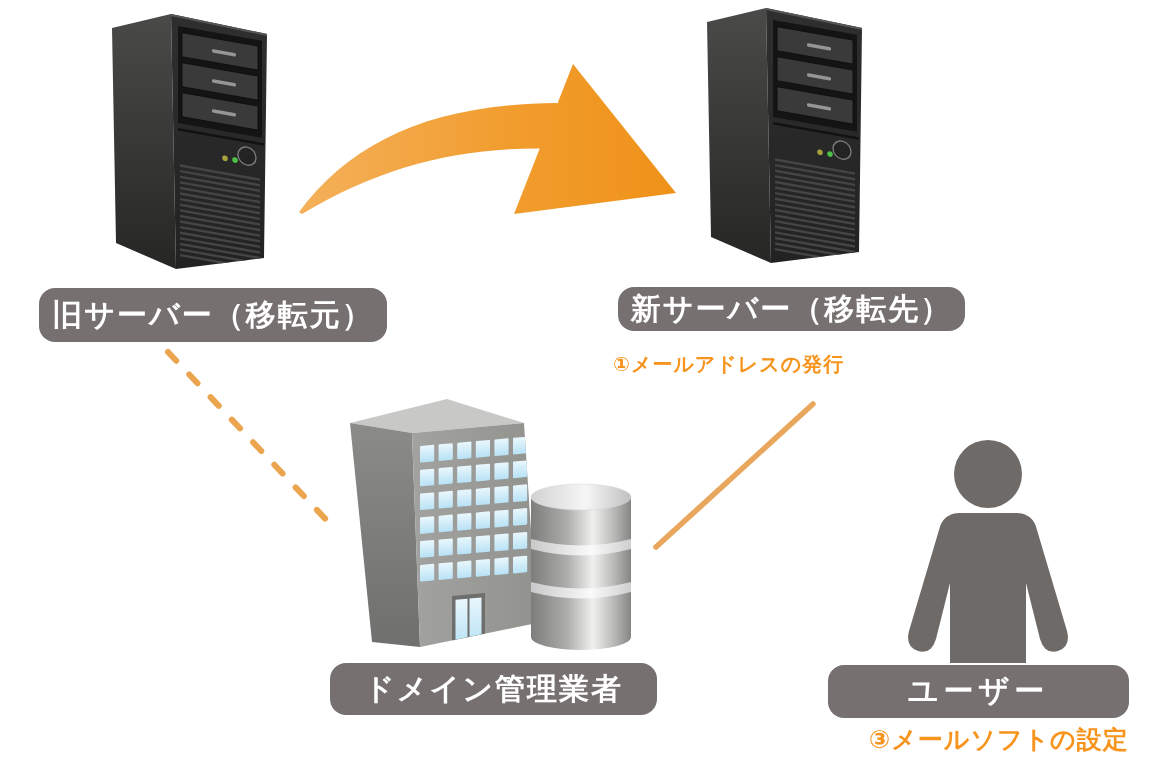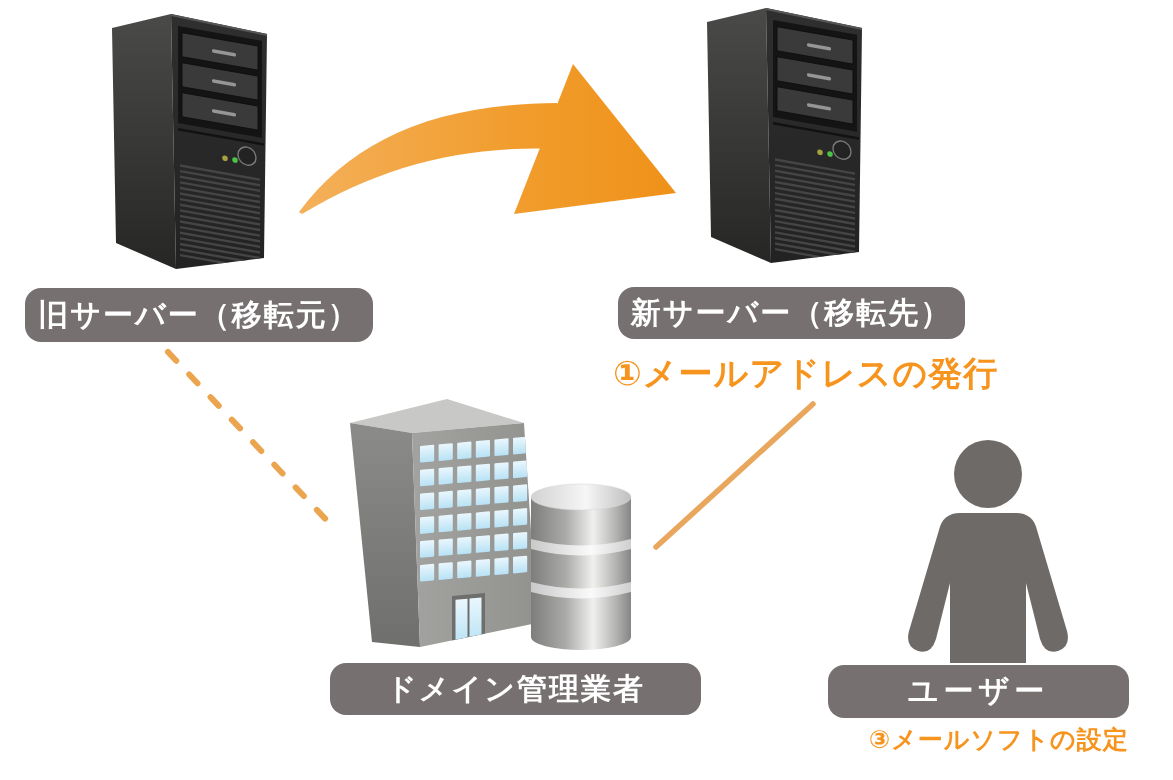--- a/index.html
+++ b/index.html
@@ -19,21 +19,21 @@
     display:flex;align-items:center;justify-content:center;
     font-weight:bold;
     font-size:30px;
     letter-spacing:2px;
     white-space:nowrap;
   }
   .step{
     position:absolute;
     color:#F7941E;
     font-weight:bold;
-    font-size:34px;
+    font-size:20px;
     letter-spacing:1px;
     white-space:nowrap;
   }
   svg{display:block;}
 </style>
 </head>
 <body>
 
 <div class="canvas">
 
@@ -209,29 +209,29 @@
       <path d="M191,192 Q241,205 291,192 L291,202 Q241,215 191,202 Z" fill="url(#bandGrad)"></path>
       <ellipse cx="241" cy="107" rx="50" ry="13" fill="url(#cylTop)" stroke="#D8D8D8" stroke-width="0.6"></ellipse>
     </g>
   </svg>
 
   <svg class="abs" style="left:900px;top:435px;" width="175" height="230" viewBox="0 0 175 230">
     <circle cx="88" cy="39" r="34" fill="#6E6A67"></circle>
     <path d="M60,78 L116,78 Q133,78 137,95 L167,196 Q171,212 158,216 Q145,220 140,204 L126,148 L126,228 L50,228 L50,148 L36,204 Q31,220 18,216 Q5,212 9,196 L39,95 Q43,78 60,78 Z" fill="#6E6A67"></path>
   </svg>
 
-  <div class="label" style="left:25px;top:288px;width:348px;height:54px;">
+  <div class="label" style="left:39px;top:288px;width:348px;height:54px;">
     <span>旧サーバー（移転元）</span>
   </div>
 
-  <div class="label" style="left:618px;top:287px;width:347px;height:52px;">
+  <div class="label" style="left:618px;top:287px;width:347px;height:44px;">
     <span>新サーバー（移転先）</span>
   </div>
 
-  <div class="label" style="left:330px;top:663px;width:371px;height:52px;">
+  <div class="label" style="left:330px;top:663px;width:327px;height:52px;">
     <span>ドメイン管理業者</span>
   </div>
 
   <div class="label" style="left:828px;top:665px;width:301px;height:53px;letter-spacing:5px;">
     <span>ユーザー</span>
   </div>
 
   <div class="step" style="left:613px;top:351px;">①メールアドレスの発行</div>
 
 

